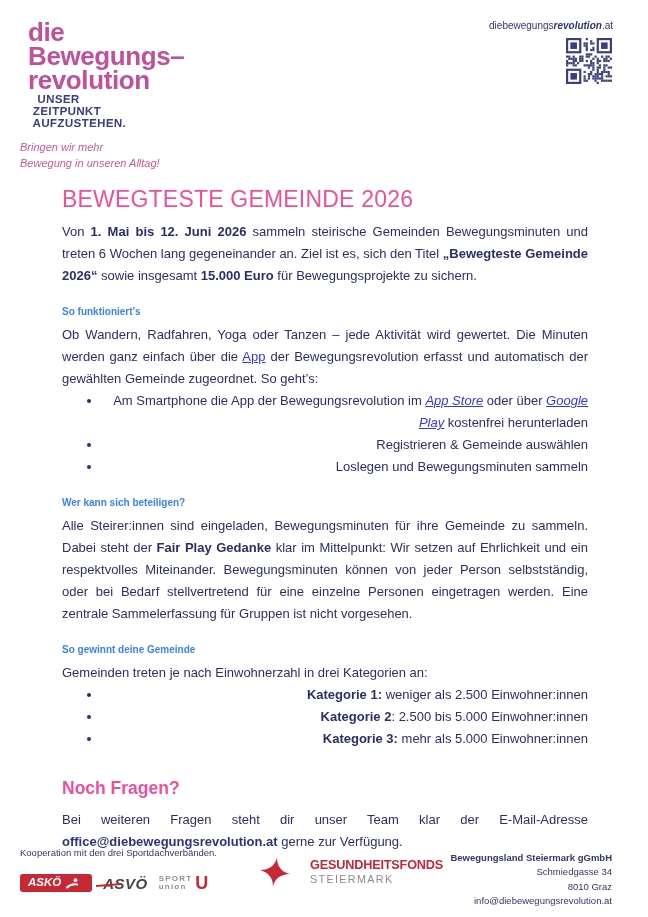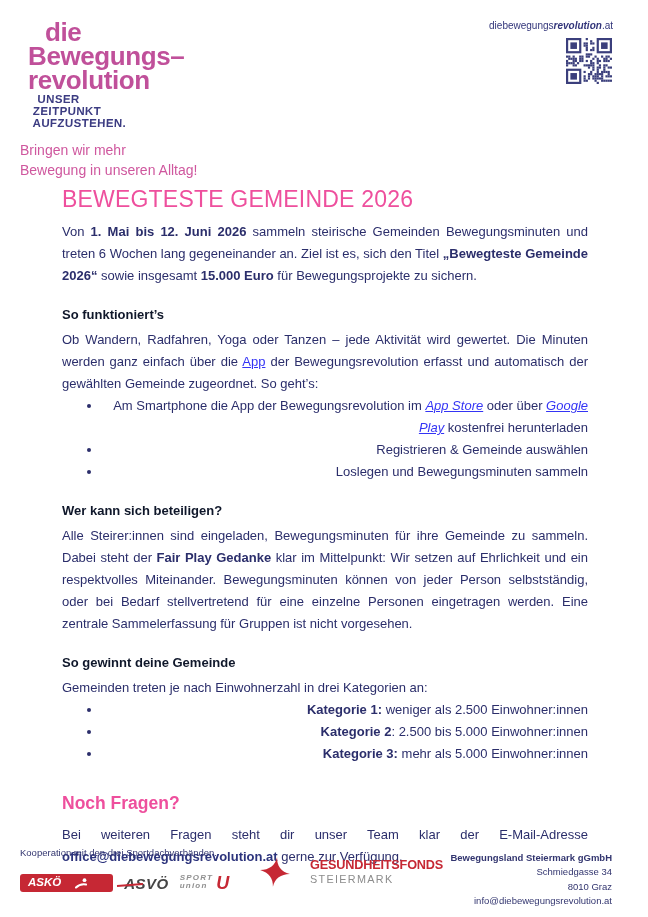--- a/index.html
+++ b/index.html
@@ -5,56 +5,56 @@
   html,body { margin:0; padding:0; background:#e9e9e9; }
   .page {
     position:relative; width:648px; height:917px; margin:0 auto;
     background:#ffffff; overflow:hidden;
     font-family:"Liberation Sans", sans-serif;
     color:#2b2e6b;
   }
   
   .logo { position:absolute; left:28px; top:20px; font-size:26px; font-weight:800;
           color:#c0509a; line-height:0.93; letter-spacing:-0.4px; }
-  .logo .l1 { margin-left:17px; }
+  .logo .l1 { }
   .slogan { position:absolute; left:33px; top:93px; color:#3c3c82; font-weight:800;
             font-size:11.5px; line-height:1.06; letter-spacing:0.4px; transform:skewX(-2deg); }
   .slogan .s1 { margin-left:4px; }
-  .motto { position:absolute; left:20px; top:140px; color:#cf579e; font-size:14px; line-height:1.45; }
+  .motto { position:absolute; left:20px; top:140px; color:#cf579e; font-size:11px; line-height:1.45;font-style:italic; }
   .website { position:absolute; top:20px; right:35px; font-size:10px; color:#32357a; }
   .website .bi { font-weight:700; font-style:italic; }
   .qr { position:absolute; top:38px; right:36px; width:46px; height:46px; }
 
   
   main { position:absolute; left:62px; top:186px; width:526px;
          font-size:13px; line-height:1.69; }
   h1 { margin:0 0 9px; font-size:23px; font-weight:400; color:#ee4f9d;
        letter-spacing:0.2px; line-height:1.15; }
   h2 { margin:24px 0 6px; font-size:17.5px; font-weight:800; color:#ee4f9d; }
-  h3 { margin:9px 0 3px; font-size:13px; font-weight:700; color:#0f172a; }
+  h3 { margin:9px 0 3px; font-size:10px; font-weight:700; color:#3b82f6; }
   p  { margin:0 0 17px; }
   p.nomb { margin-bottom:0; }
   .just { text-align:justify; }
   ul { margin:0 0 17px; padding-left:40px; list-style:disc;text-align:right; }
   b, .b { font-weight:700; }
   .link { color:#3434f5; text-decoration:underline; cursor:pointer; }
   .it { font-style:italic; }
   .email { color:#2c337c; font-weight:700; }
 
   
   .initiative { position:absolute; left:20px; top:846px; font-size:9.5px;
                 color:#32356f; line-height:1.5; }
   .partners { position:absolute; left:20px; top:874px; display:flex; align-items:center; gap:11px; }
   .askoe { background:#c62834; color:#fff; font-weight:700; font-style:italic; font-size:11.5px;
-           padding:3px 25px 3px 8px; border-radius:3px; display:flex; align-items:center; gap:14px; line-height:1; }
+           padding:3px 13px 3px 8px; border-radius:3px; display:flex; align-items:center; gap:5px; line-height:1; }
   .asvoe { font-weight:800; font-style:italic; font-size:15px; color:#454545;
            position:relative; letter-spacing:0.5px; }
   .asvoe::before { content:""; position:absolute; left:-7px; top:9px; width:26px; height:2px;
                    background:#c62834; transform:rotate(-4deg); }
-  .sportunion { display:flex; align-items:flex-start; gap:3px;font-style:italic; }
+  .sportunion { display:flex; align-items:center; gap:3px; }
   .su-text { font-size:8px; font-weight:700; color:#8f8f8f; line-height:1.05;
              letter-spacing:1.2px; }
   .su-u { color:#c62834; font-weight:800; font-size:18px; line-height:1; }
   .ghf { position:absolute; left:260px; top:857px; display:flex; align-items:center; gap:20px; }
   .ghf-line1 { color:#c62834; font-weight:800; font-size:13.5px; letter-spacing:-0.2px;
                line-height:1.1; transform:scaleX(0.94); transform-origin:left; }
   .ghf-line2 { color:#8c8c8c; font-size:11.5px; letter-spacing:1.4px; line-height:1.15;
                transform:scaleX(0.94); transform-origin:left; }
   .address { position:absolute; right:36px; top:851px; text-align:right;
              font-size:9.5px; color:#32356f; line-height:1.5;margin-left:40px; }

